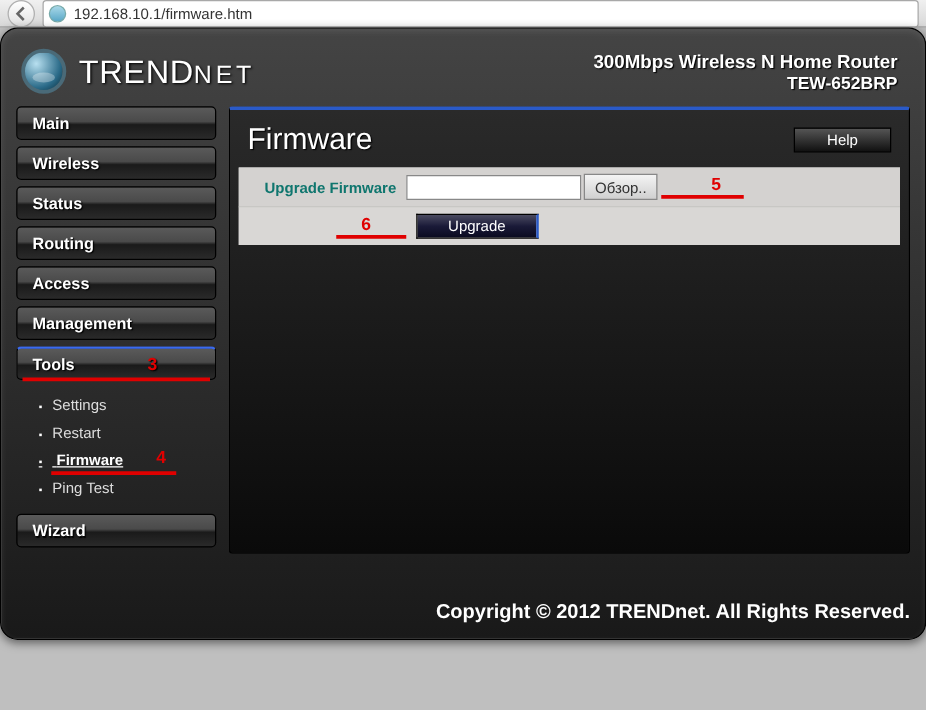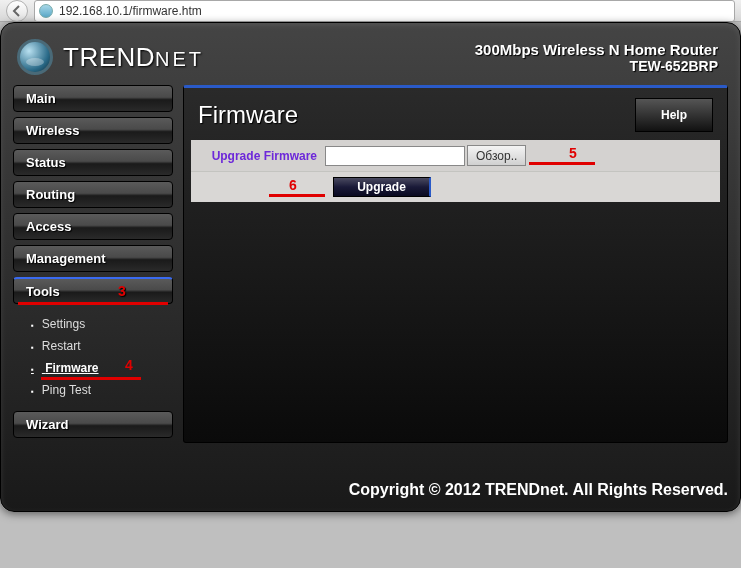--- a/index.html
+++ b/index.html
@@ -144,39 +144,39 @@
     min-height: 155px;
     padding: 0;
     position:relative;
   }
   .content-header {
     display:flex; align-items:center; justify-content:space-between;
     padding: 10px 14px 8px 14px;
   }
   .page-title { color:#fff; font-size: 24px; font-weight: normal; text-shadow:1px 1px 1px #000; }
   .help-btn {
-    width: 78px; height: 34px;
+    width: 78px; height: 20px;
     background: linear-gradient(#555,#111);
     border: 1px solid #000;
-    color:#fff; font-weight:bold; font-size:12px;
+    color:#fff; font-weight:normal; font-size:12px;
     display:flex; align-items:center; justify-content:center;
     cursor:pointer;
   }
   .form-area {
     background: #dedede;
     margin: 0 7px 7px 7px;
   }
   .form-row {
     display:flex; align-items:center;
     background:#d4d2d0;
     padding: 5px 8px;
     border-bottom: 1px solid #c4c4c0;
     position:relative;
   }
-  .form-label { width: 126px; text-align:right; font-size: 12px; font-weight:bold; color:#6d28d9; padding-right:8px;}
+  .form-label { width: 126px; text-align:right; font-size: 12px; font-weight:bold; color:#0f766e; padding-right:8px;}
   .file-input {
     width: 140px; height: 20px;
     background:#fff; border:1px solid #888;
   }
   .browse-btn {
     height: 21px; padding: 0 8px;
     background: linear-gradient(#f4f4f4,#d0d0d0);
     border: 1px solid #888;
     font-size:12px; color:#333;
     margin-left: 2px;
@@ -188,21 +188,21 @@
     background:#d9d7d5;
     padding: 5px 8px;
     position:relative;
   }
   .upgrade-btn {
     margin-left: 134px;
     width: 98px; height:20px;
     background: linear-gradient(#4a4a60 0%, #1a1a38 50%, #0a0a20 100%);
     border:1px solid #000;
     border-right: 2px solid #2a5ac8;
-    color:#fff; font-weight:bold; font-size:12px;
+    color:#fff; font-weight:normal; font-size:12px;
     display:flex; align-items:center; justify-content:center;
     cursor:pointer;
   }
   .annot {
     position:absolute;
     color:#e00000;
     font-weight:bold;
     font-size:14px;
     pointer-events:none;
   }

